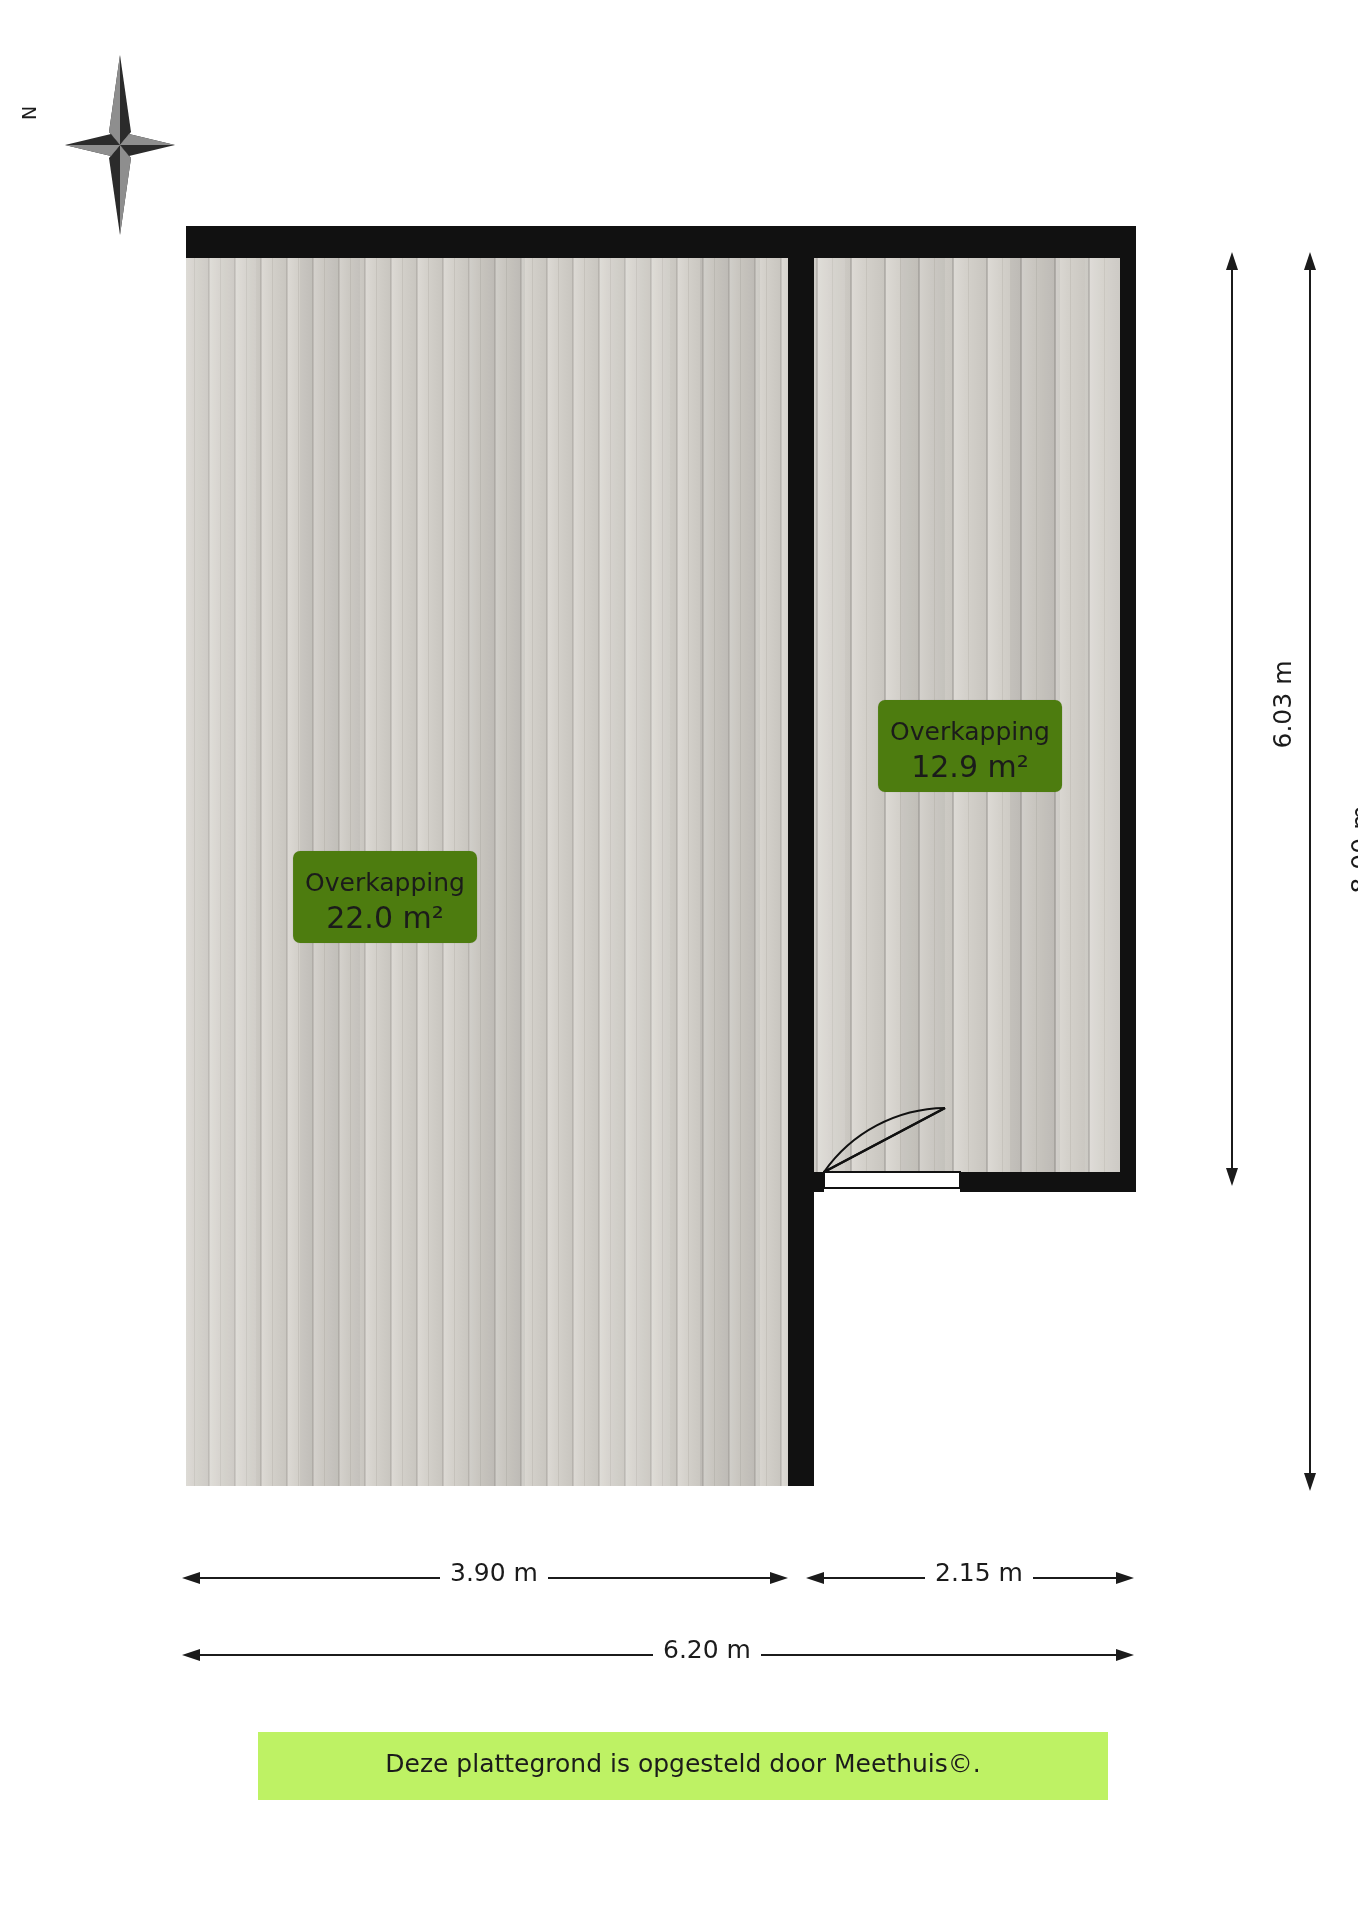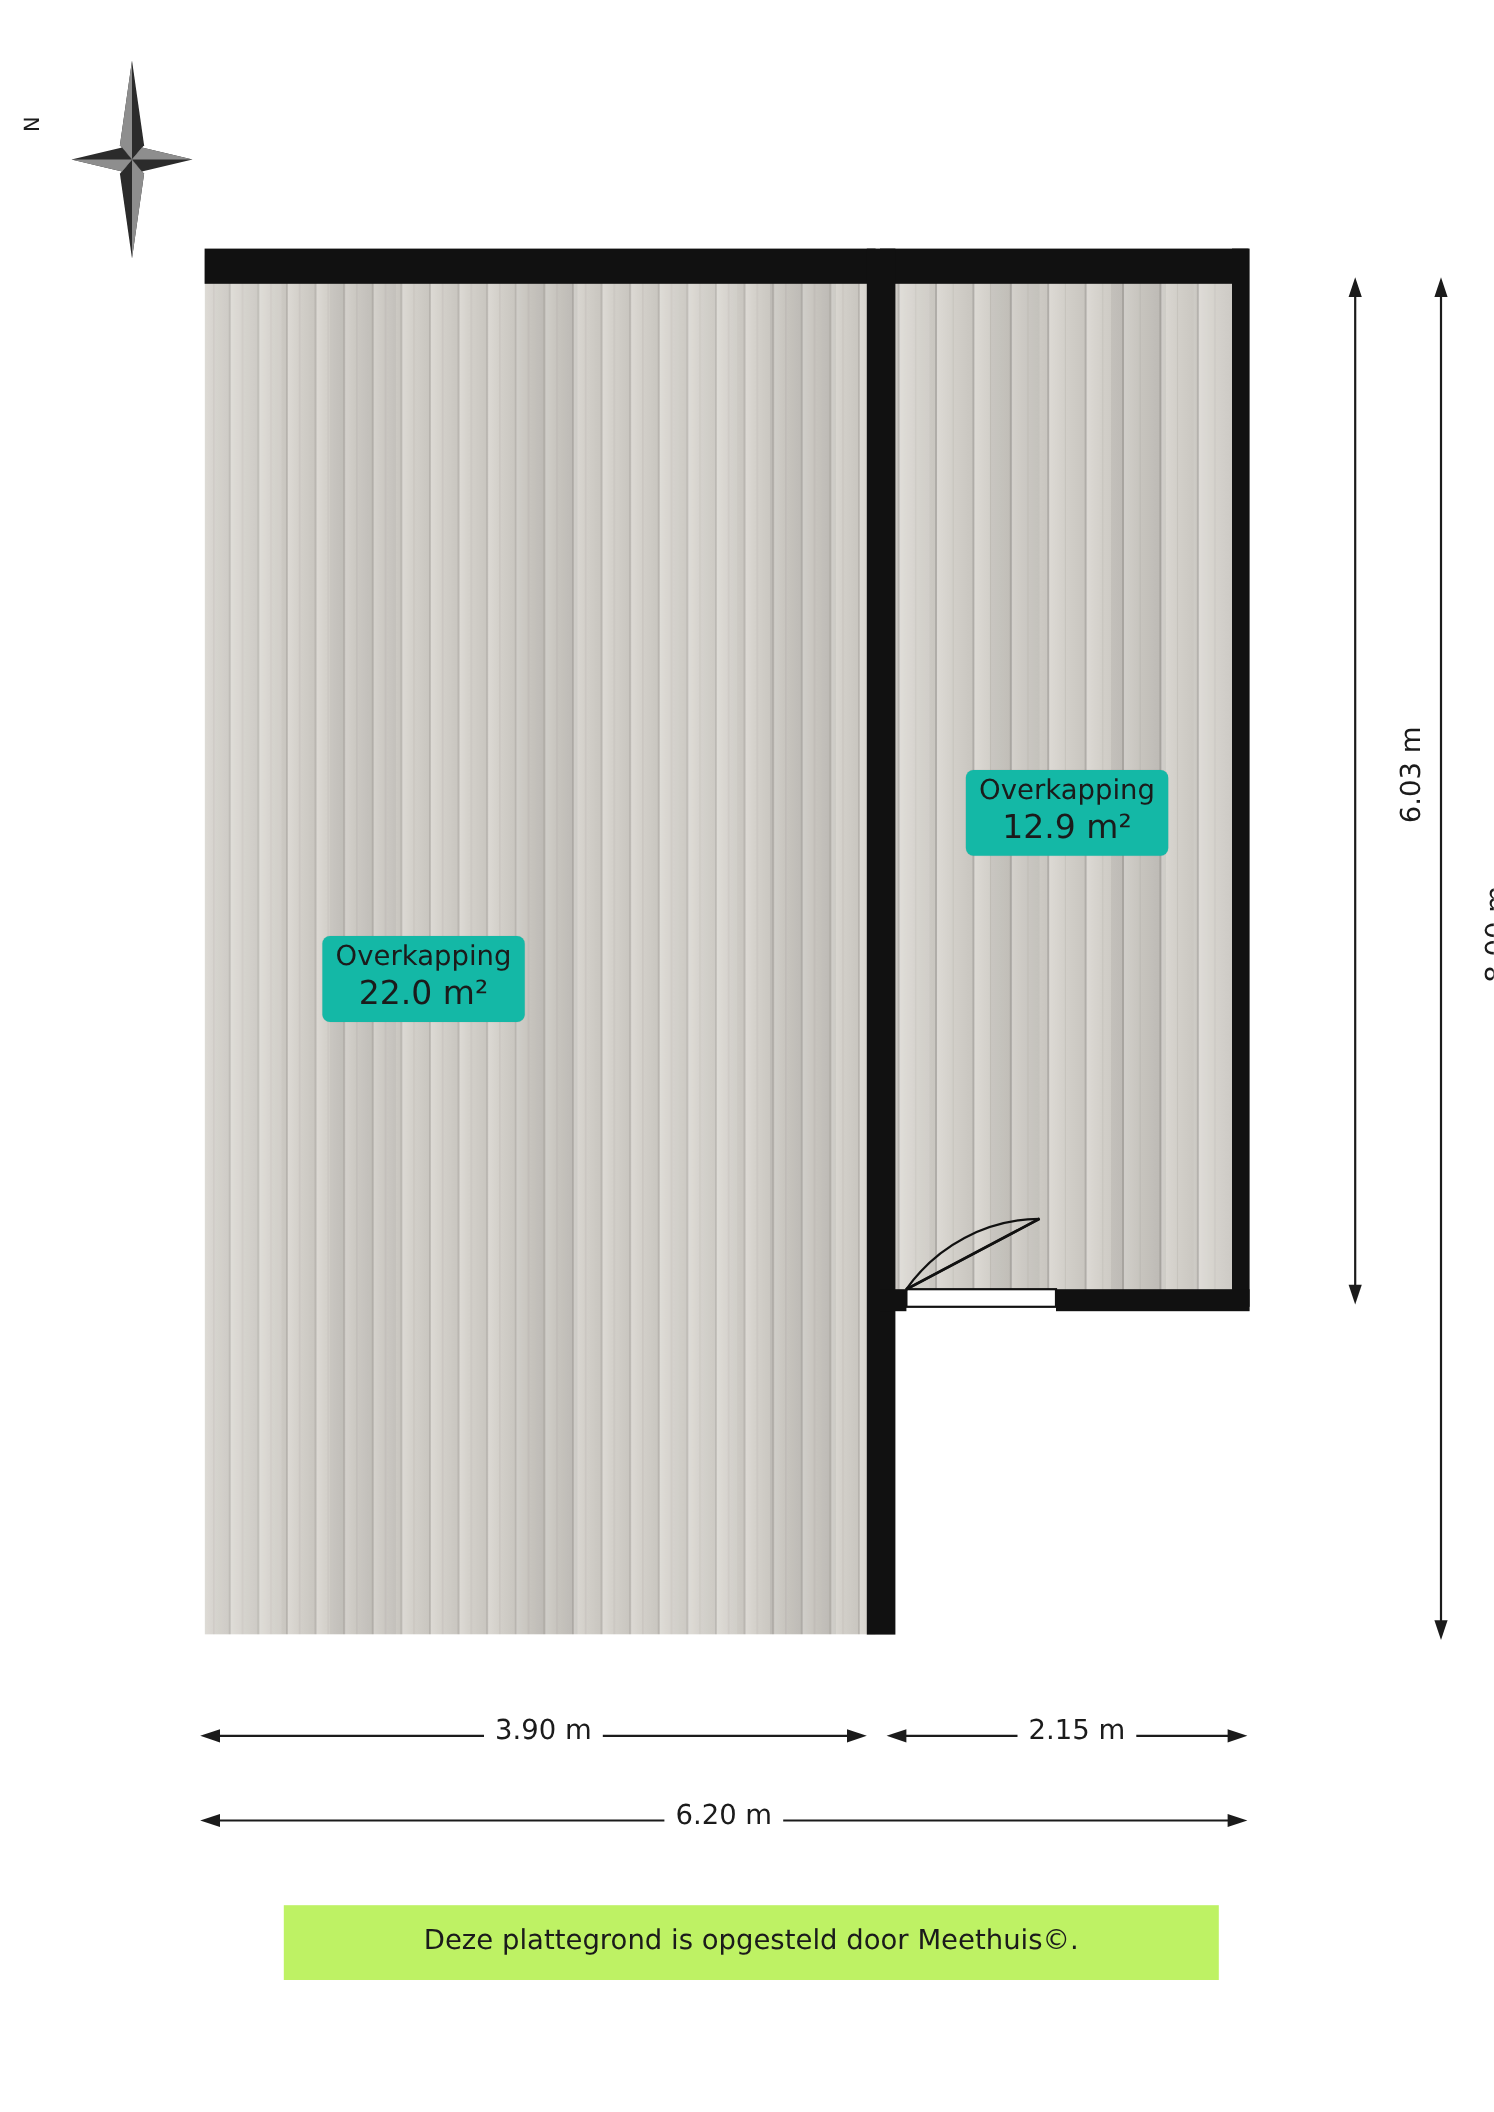--- a/index.html
+++ b/index.html
@@ -29,23 +29,23 @@
     font-size: 19px;
     color: #1c1c1c;
     transform: rotate(-90deg);
     transform-origin: left top;
     letter-spacing: 0.5px;
   }
 
   
   .room-label {
     position: absolute;
-    background: #14b8a6;
+    background: #4d7c0f;
     border-radius: 7px;
-    padding: 2px 12px 6px 12px;
+    padding: 16px 12px 6px 12px;
     text-align: center;
     line-height: 1.28;
     color: #1b1b1b;
     box-shadow: 0 0 0 0.5px rgba(0,0,0,0.05);
   }
   .room-label .name {
     font-size: 25px;
     display: block;
     white-space: nowrap;
   }
@@ -95,21 +95,21 @@
     top: 1558px;
     padding: 0 10px;
   }
   #dim-215 {
     left: 925px;
     top: 1558px;
     text-align: center;
     padding: 0 10px;
   }
   #dim-620 {
-    left: 604px;
+    left: 653px;
     top: 1635px;
     text-align: center;
     padding: 0 10px;
   }
 
   
   .footer {
     position: absolute;
     left: 258px;
     top: 1732px;

